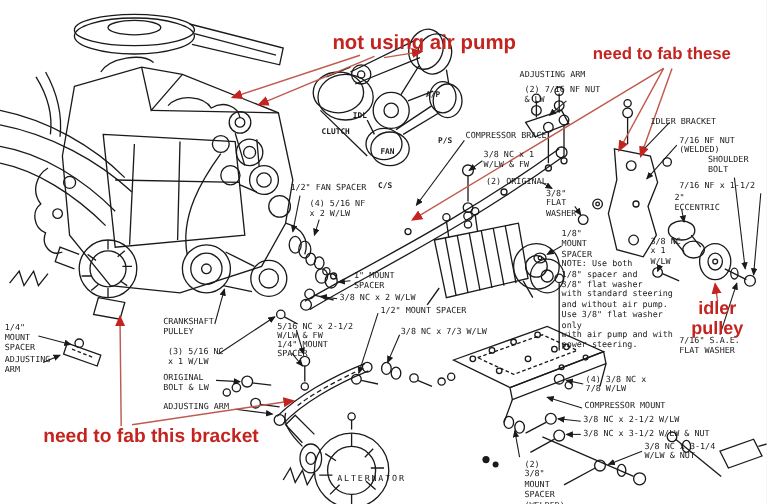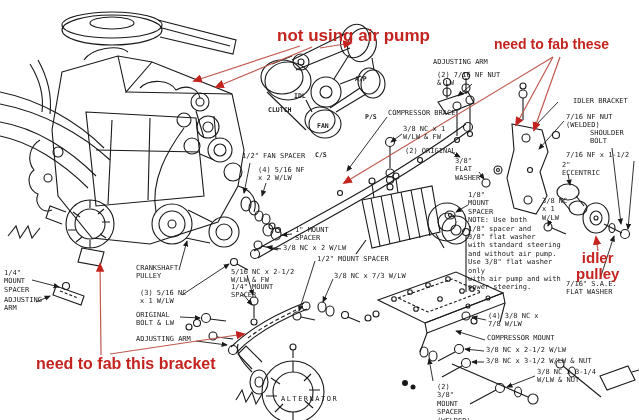--- a/index.html
+++ b/index.html
@@ -323,21 +323,21 @@
 <div class="lbl belt" style="left:355px;top:41px">A/P</div>
 <div class="lbl belt" style="left:294px;top:58px">IDL</div>
 <div class="lbl belt" style="left:268px;top:72px">CLUTCH</div>
 <div class="lbl belt" style="left:317px;top:88px">FAN</div>
 <div class="lbl belt" style="left:365px;top:79px">P/S</div>
 <div class="lbl belt" style="left:315px;top:117px">C/S</div>
 
 <div class="lbl" style="left:433px;top:58px">ADJUSTING ARM</div>
 <div class="lbl" style="left:437px;top:71px">(2) 7/16 NF NUT
 &amp; LW</div>
-<div class="lbl" style="left:573px;top:97px">IDLER BRACKET</div>
+<div class="lbl" style="left:542px;top:97px">IDLER BRACKET</div>
 <div class="lbl" style="left:566px;top:113px">7/16 NF NUT
 (WELDED)</div>
 <div class="lbl" style="left:590px;top:129px">SHOULDER
 BOLT</div>
 <div class="lbl" style="left:566px;top:151px">7/16 NF x 1-1/2</div>
 <div class="lbl" style="left:562px;top:161px">2"
 ECCENTRIC</div>
 <div class="lbl" style="left:542px;top:197px">3/8 NC
 x 1
 W/LW</div>

